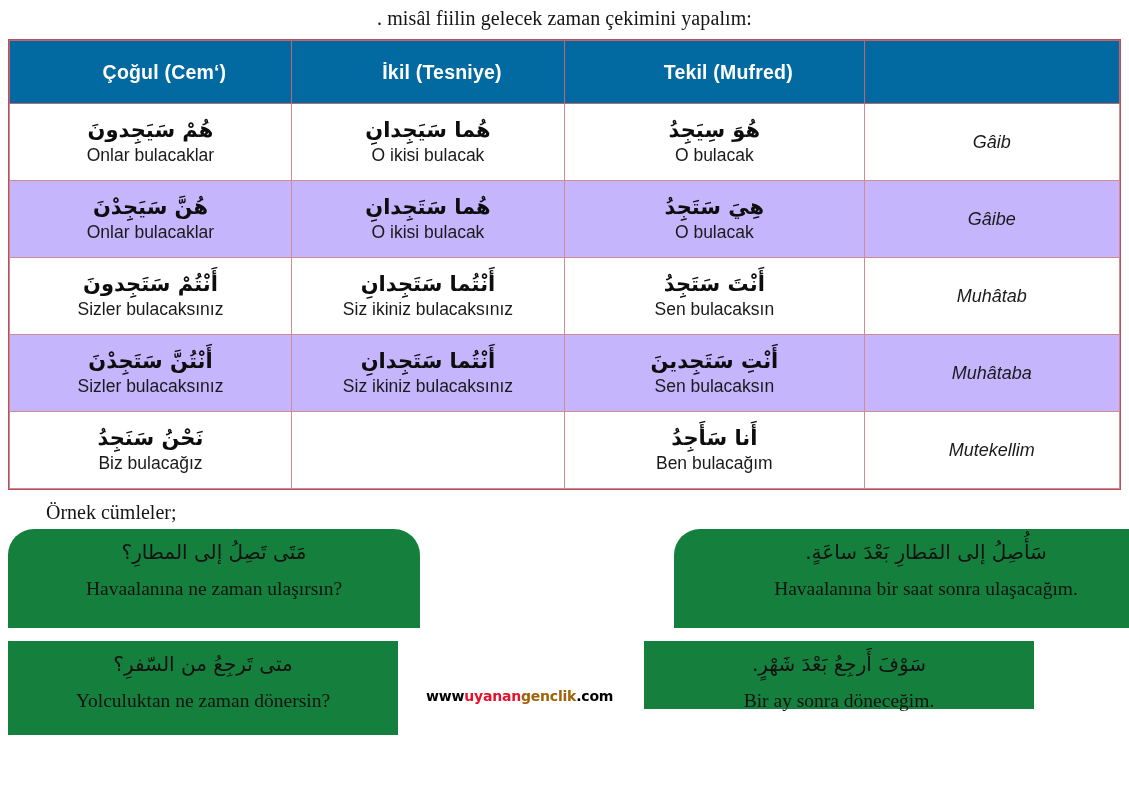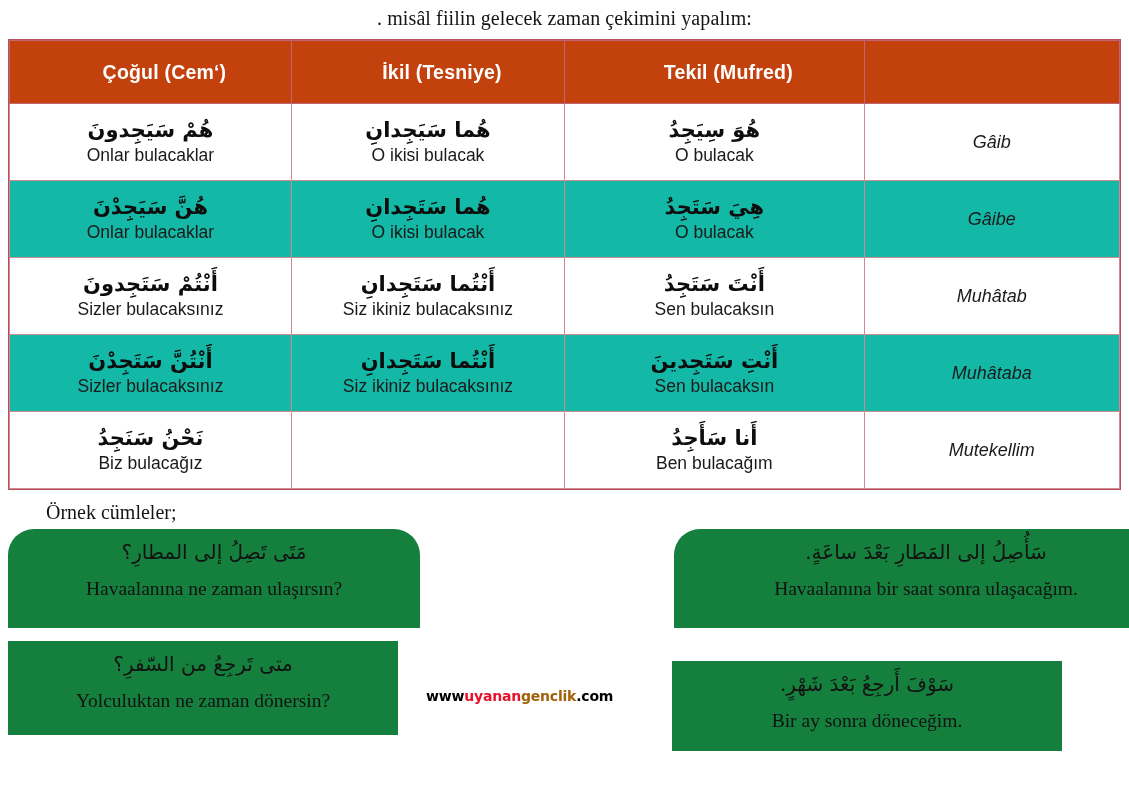--- a/index.html
+++ b/index.html
@@ -41,32 +41,32 @@
     border-collapse: collapse;
     table-layout: fixed;
   }
   table.conj th, table.conj td {
     border: 1px solid #cf8a92;
     padding: 0;
     text-align: center;
     vertical-align: middle;
   }
   table.conj thead th {
-    background: #c2410c;
+    background: #0369a1;
     color: #ffffff;
     font-size: 19.5px;
     font-weight: bold;
     height: 62px;
     border-color: #c06672;
     letter-spacing: 0.2px;
     padding-left: 28px;
   }
   table.conj thead th.blank-head { }
   table.conj tbody tr.alt td {
-    background: #14b8a6;
+    background: #c4b5fd;
   }
   table.conj tbody td {
     height: 76px;
   }
   .cell-ar {
     direction: rtl;
     font-family: "DejaVu Sans", sans-serif;
     font-size: 21px;
     font-weight: bold;
     line-height: 1.25;
@@ -122,21 +122,21 @@
     font-size: 19.5px;
     line-height: 1.35;
     color: #121212;
     text-align: center;
     margin-top: 9px;
   }
 
   #ex-1 { left: 8px;   top: 0px;   width: 412px; height: 99px; }
   #ex-2 { left: 674px; top: 0px;   width: 504px; height: 99px; }
   #ex-3 { left: 8px;   top: 112px; width: 390px; height: 94px; }
-  #ex-4 { left: 672px; top: 112px; width: 390px; height: 90px; margin-top: 20px; }
+  #ex-4 { left: 644px; top: 112px; width: 390px; height: 68px; }
 
   
   .watermark {
     position: absolute;
     left: 426px;
     top: 688px;
     font-family: "DejaVu Sans", sans-serif;
     font-size: 14px;
     font-weight: bold;
     letter-spacing: -0.2px;

